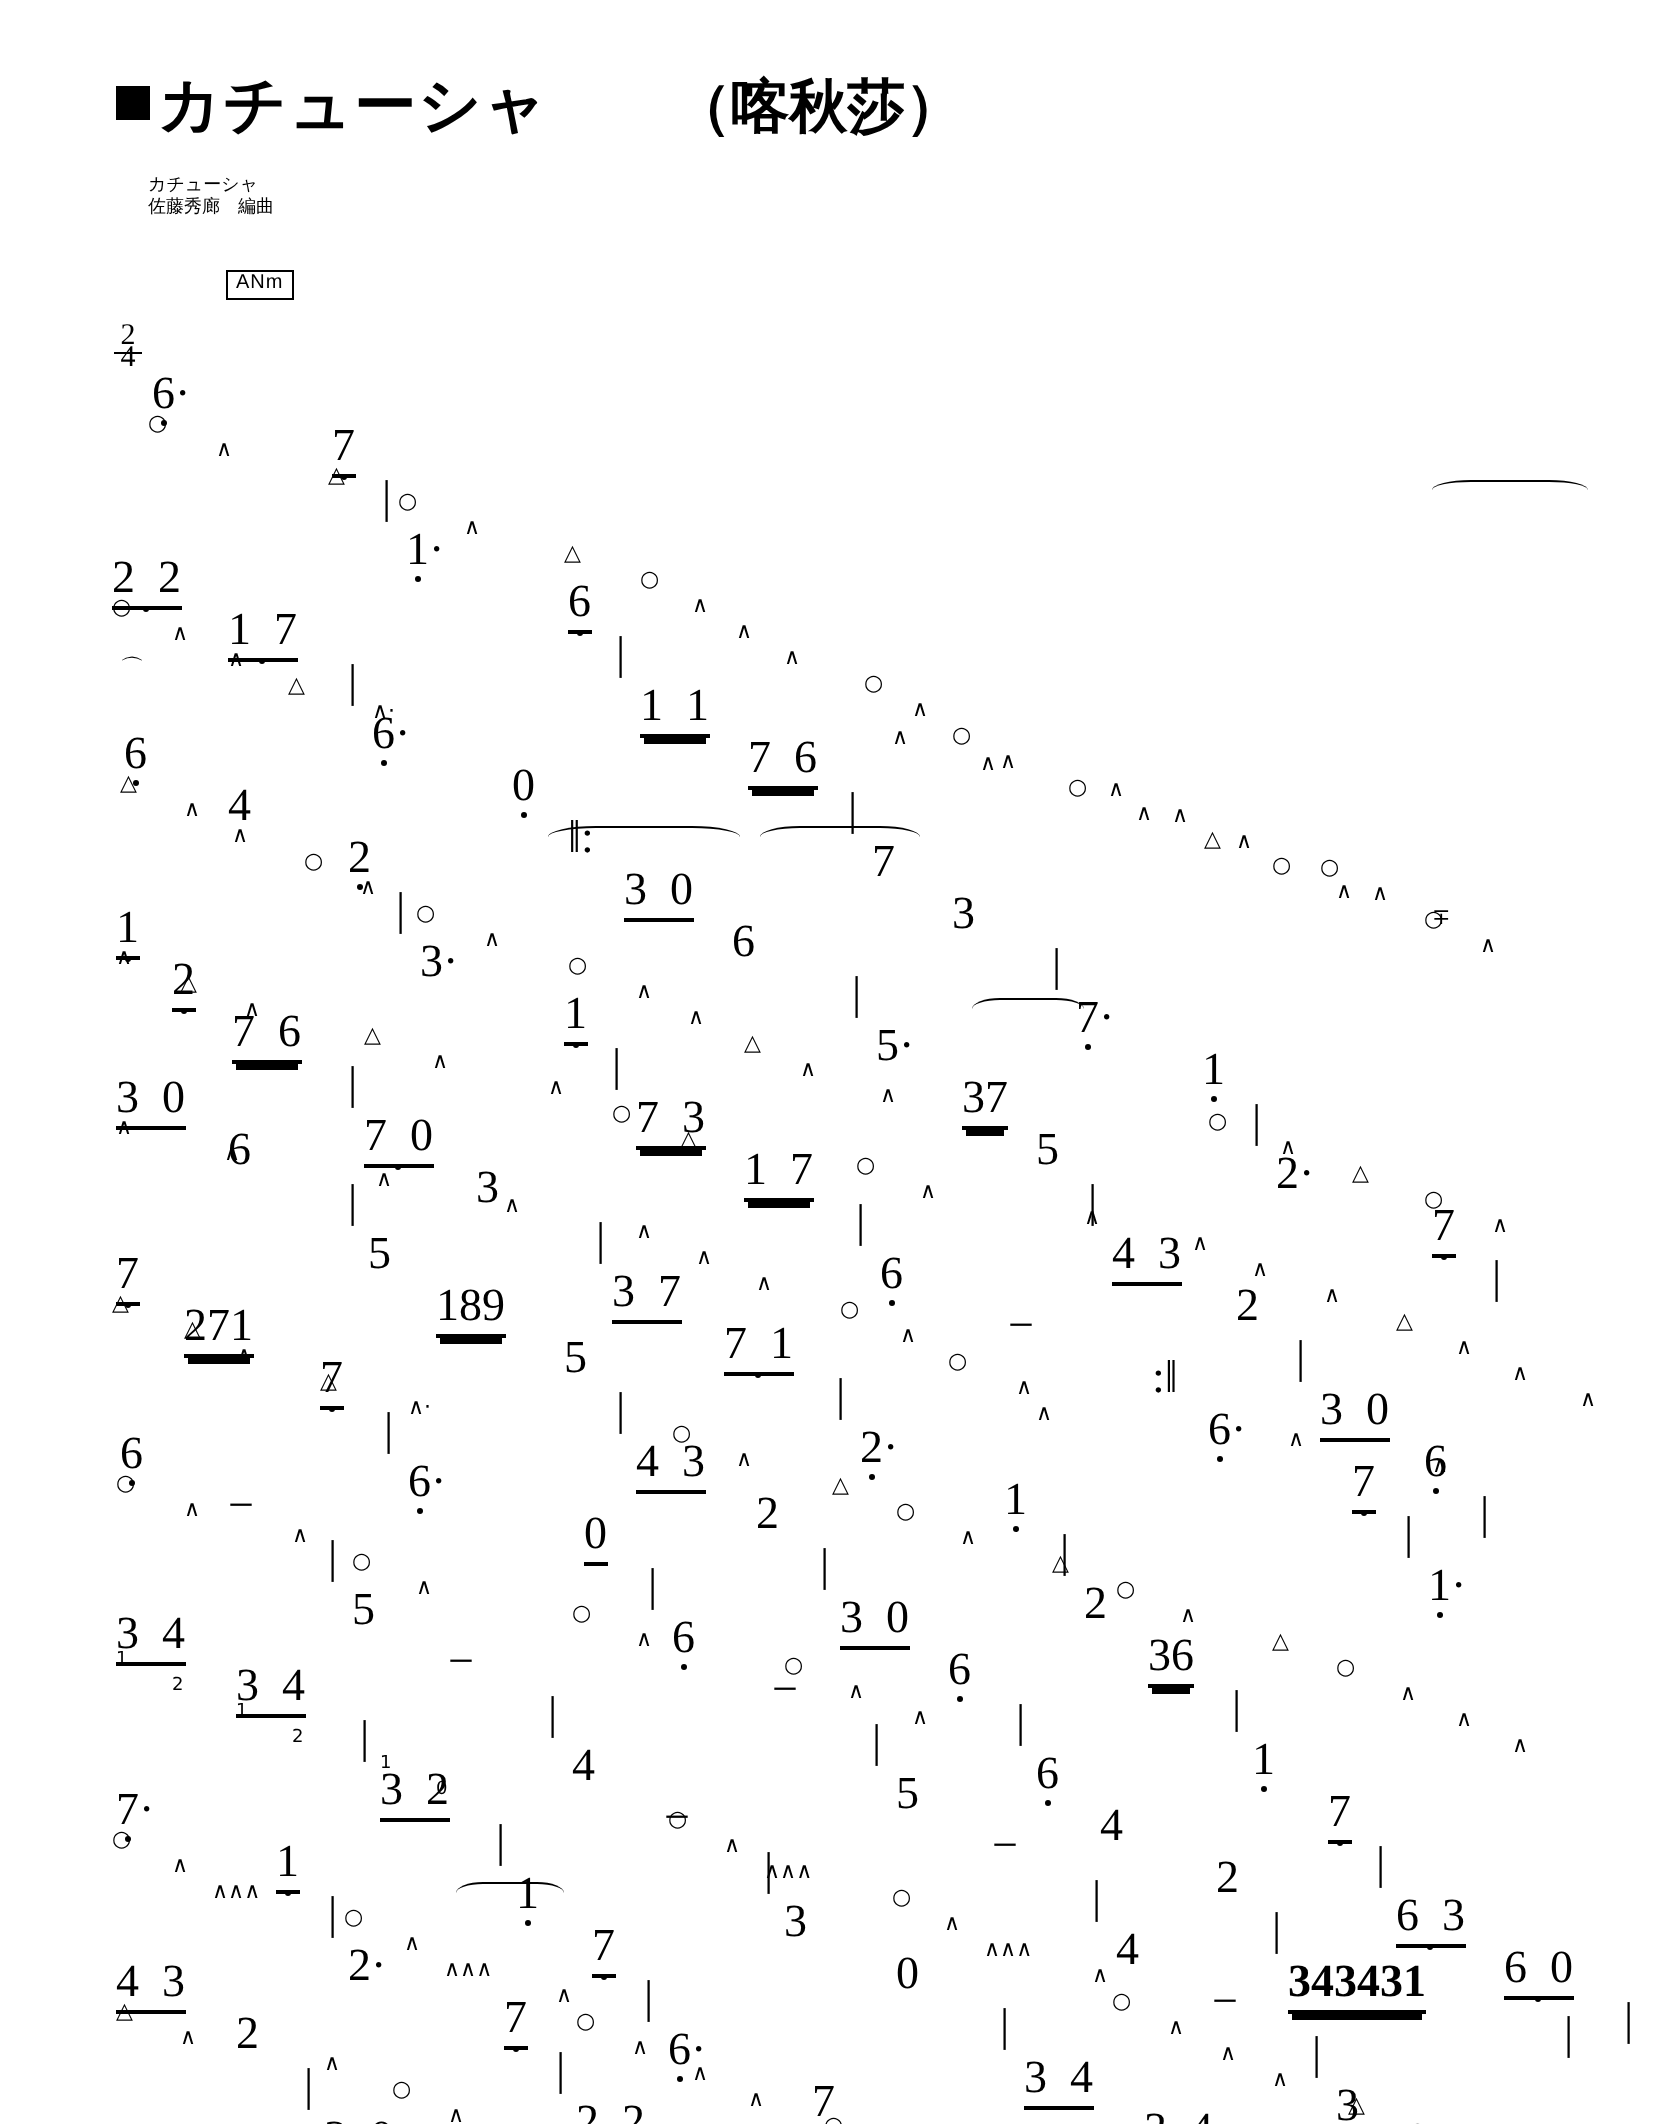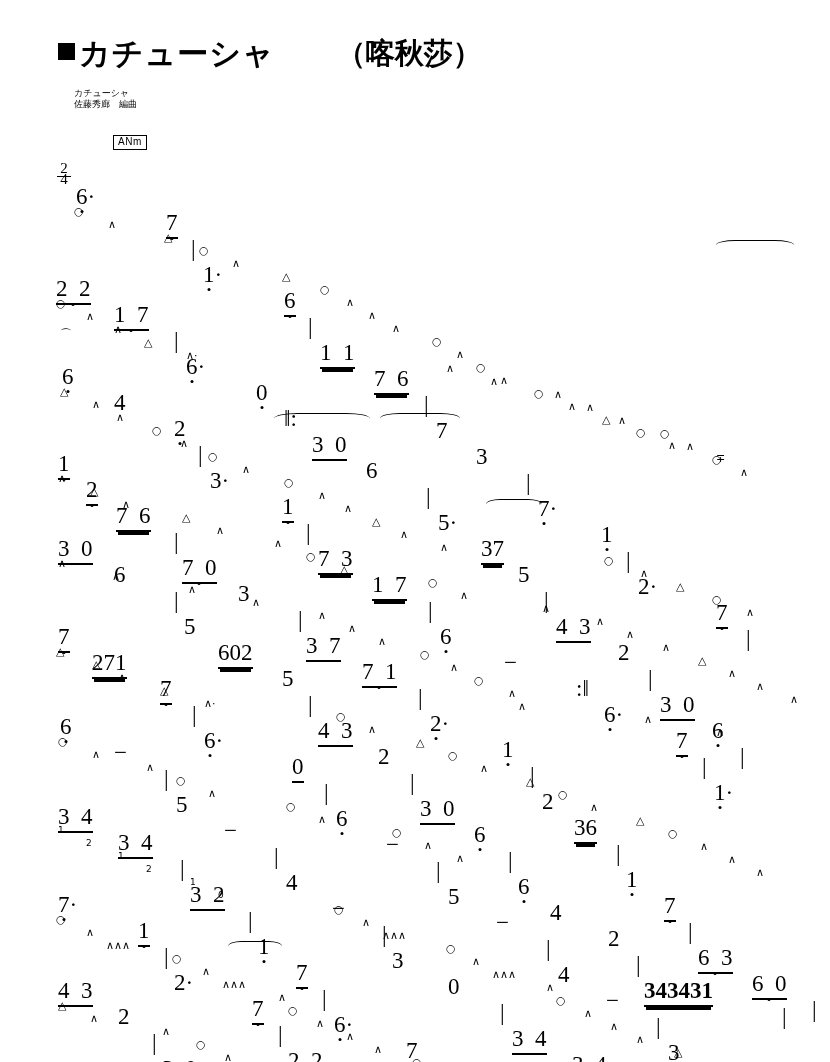--- a/index.html
+++ b/index.html
@@ -356,21 +356,21 @@
       <span class="fing tri" style="left:734px;">∧</span>
     </div>
   </div>
 
   <div class="row" style="top:510px;">
     <div class="notes">
       <span class="tok" style="left:2px;"><span class="n ul1">3&nbsp;&nbsp;0</span></span>
       <span class="tok" style="left:58px;">6</span>
       <span class="tok" style="left:118px;">|</span>
       <span class="tok" style="left:128px;">5</span>
-      <span class="tok" style="left:162px;"><span class="n ul2">602</span></span>
+      <span class="tok" style="left:162px;"><span class="n ul2">189</span></span>
       <span class="tok" style="left:226px;">5</span>
       <span class="tok" style="left:252px;">|</span>
       <span class="tok" style="left:262px;"><span class="n ul1">4&nbsp;&nbsp;3</span></span>
       <span class="tok" style="left:322px;">2</span>
       <span class="tok" style="left:354px;">|</span>
       <span class="tok" style="left:364px;"><span class="n ul1">3&nbsp;&nbsp;0</span></span>
       <span class="tok" style="left:418px;"><span class="n dotd">6</span></span>
       <span class="tok" style="left:452px;">|</span>
       <span class="tok" style="left:462px;"><span class="n dotd">6</span></span>
       <span class="tok" style="left:494px;">4</span>

